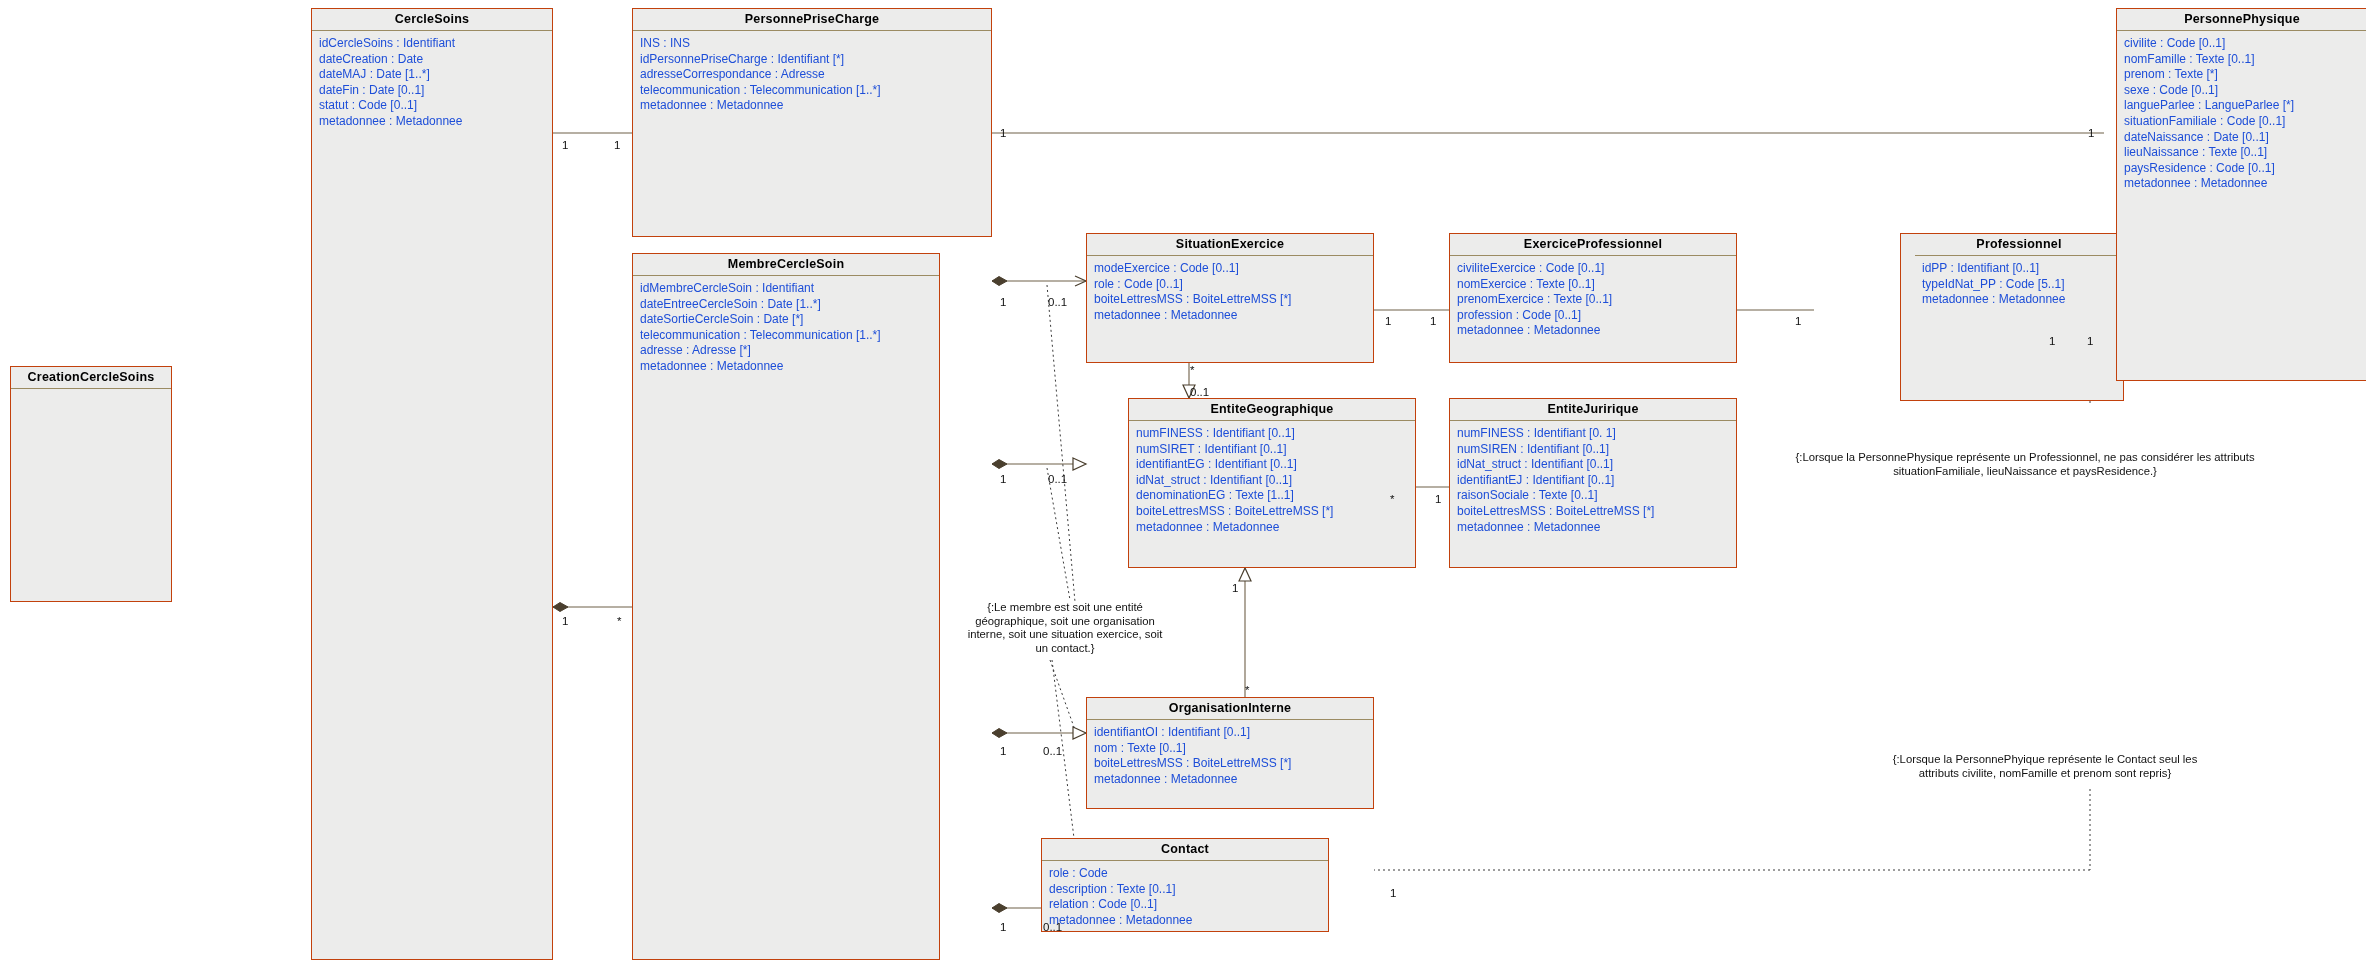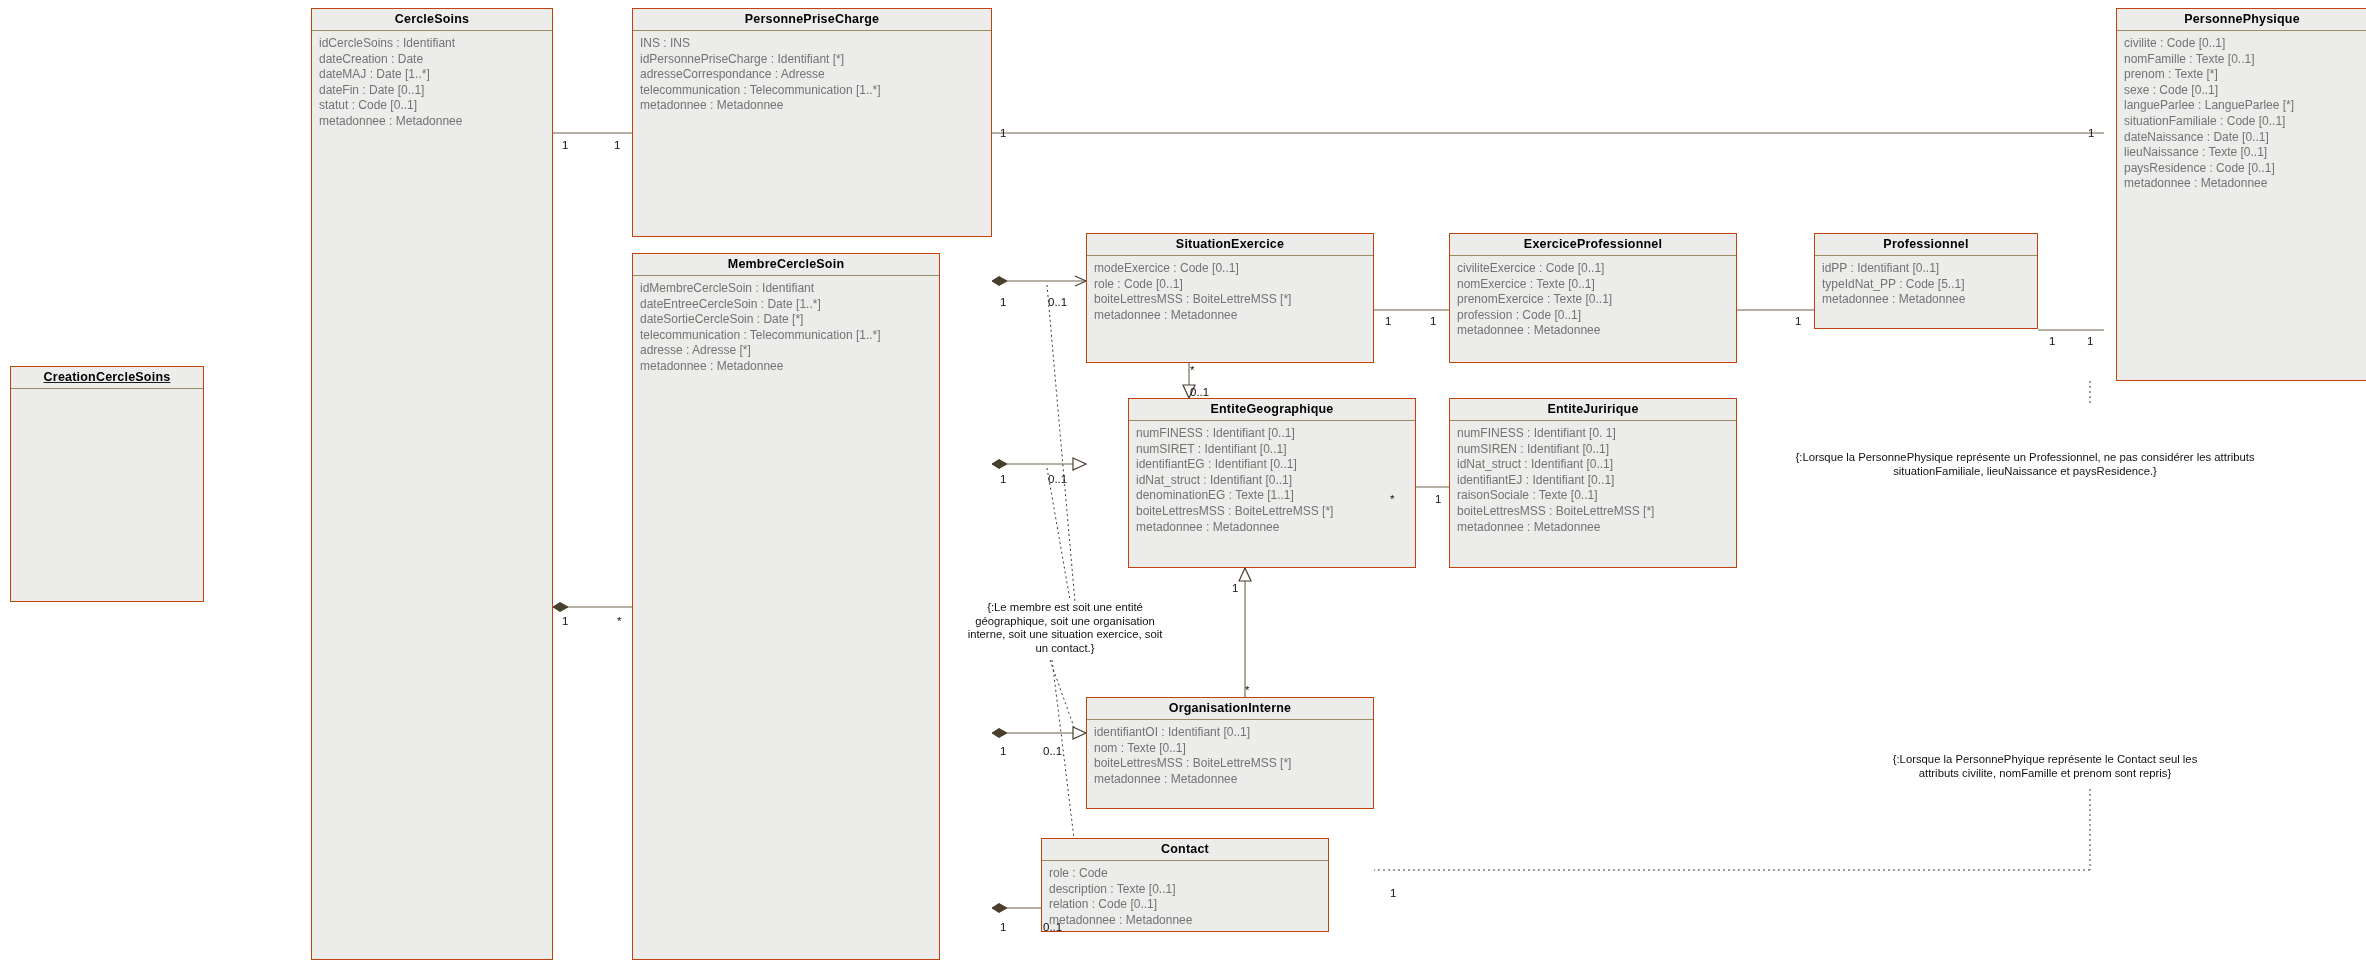--- a/index.html
+++ b/index.html
@@ -26,21 +26,21 @@
     border-bottom:1px solid #9b8b62;
     letter-spacing:.2px;
     color:#000;
     white-space:nowrap;
     overflow:hidden;
   }
   .uml-class > .cls-attrs{
     padding:5px 0 4px 7px;
     font-size:12px;
     line-height:15.6px;
-    color:#737373;
+    color:#1d4ed8;
   }
   .cls-attrs .attr{white-space:nowrap;}
 
   .mult{
     position:absolute;
     font-size:11.5px;
     line-height:11.5px;
     color:#111;
     white-space:nowrap;
   }
@@ -110,21 +110,21 @@
       <line x1="1047" y1="468" x2="1070" y2="600"></line>
       <line x1="1050" y1="660" x2="1075" y2="730"></line>
       <line x1="1052" y1="660" x2="1082" y2="903"></line>
       <line x1="2090" y1="381" x2="2090" y2="405"></line>
       <line x1="2090" y1="789" x2="2090" y2="870"></line>
       <line x1="2090" y1="870" x2="1374" y2="870"></line>
     </g>
   </svg>
 
   <div id="class-layer">
-      <div class="uml-class" style="left: 10px; top: 366px; width: 194px; height: 236px; text-decoration: underline;">
+      <div class="uml-class" style="left: 10px; top: 366px; width: 162px; height: 236px;">
         <div class="cls-title">CreationCercleSoins</div>
         <div class="cls-attrs"></div>
       </div>
       <div class="uml-class" style="left: 311px; top: 8px; width: 242px; height: 952px;">
         <div class="cls-title">CercleSoins</div>
         <div class="cls-attrs">
           <div class="attr">idCercleSoins : Identifiant</div>
           <div class="attr">dateCreation : Date</div>
           <div class="attr">dateMAJ : Date [1..*]</div>
           <div class="attr">dateFin : Date [0..1]</div>
@@ -165,21 +165,21 @@
       <div class="uml-class" style="left: 1449px; top: 233px; width: 288px; height: 130px;">
         <div class="cls-title">ExerciceProfessionnel</div>
         <div class="cls-attrs">
           <div class="attr">civiliteExercice : Code [0..1]</div>
           <div class="attr">nomExercice : Texte [0..1]</div>
           <div class="attr">prenomExercice : Texte [0..1]</div>
           <div class="attr">profession : Code [0..1]</div>
           <div class="attr">metadonnee : Metadonnee</div>
         </div>
       </div>
-      <div class="uml-class" style="left: 1814px; top: 233px; width: 224px; height: 96px;">
+      <div class="uml-class" style="left: 1900px; top: 233px; width: 224px; height: 168px; padding-left: 14px;">
         <div class="cls-title">Professionnel</div>
         <div class="cls-attrs">
           <div class="attr">idPP : Identifiant [0..1]</div>
           <div class="attr">typeIdNat_PP : Code [5..1]</div>
           <div class="attr">metadonnee : Metadonnee</div>
         </div>
       </div>
       <div class="uml-class" style="left: 2104px; top: 8px; width: 252px; height: 373px; margin-left: 12px;">
         <div class="cls-title">PersonnePhysique</div>
         <div class="cls-attrs">

